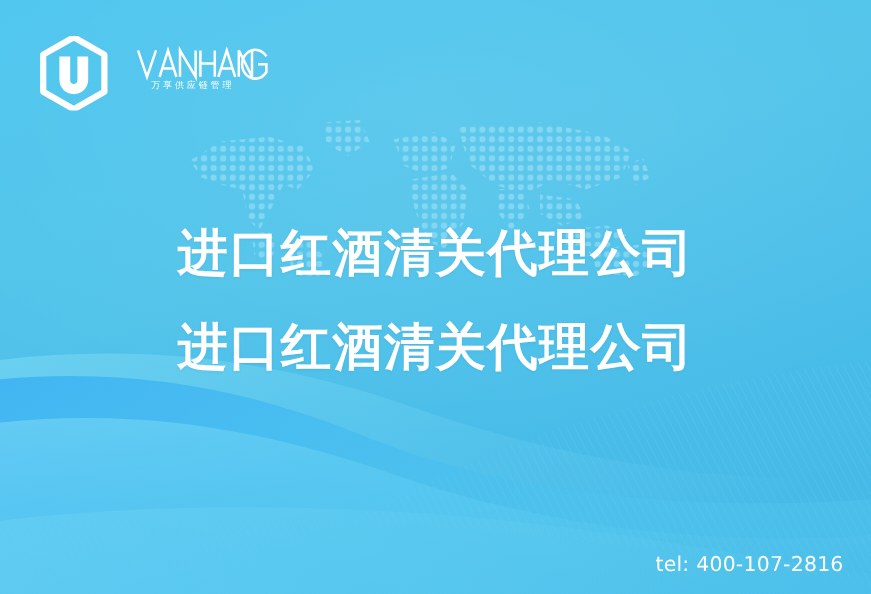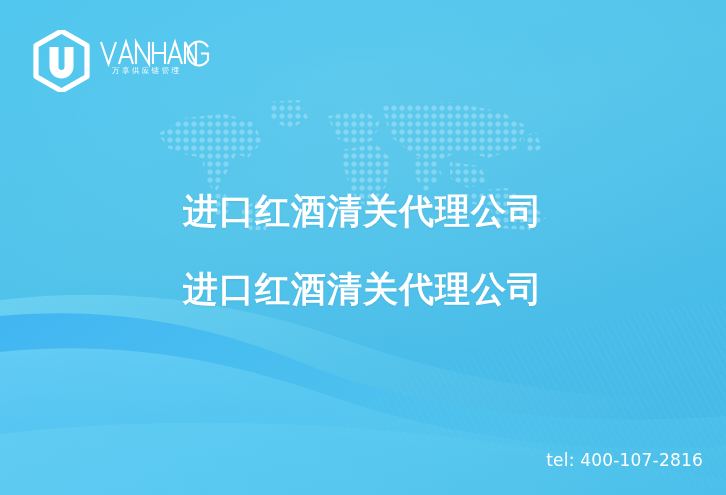--- a/index.html
+++ b/index.html
@@ -60,21 +60,21 @@
     opacity: 0.5;
   }
 
   
   .logo {
     position: absolute;
     left: 33px;
     top: 30px;
     display: flex;
     align-items: center;
-    gap: 10px;
+    gap: 24px;
   }
   .logo-mark { width: 57px; height: 62px; display: block; }
   .logo-word { position: relative; width: 110px; height: 48px; }
   .logo-word svg { display: block; }
   .logo-cn {
     position: absolute;
     left: 12px;
     top: 29px;
     font-size: 7.5px;
     letter-spacing: 2.4px;
@@ -86,32 +86,32 @@
   
   .headline {
     position: absolute;
     left: 0;
     top: 172px;
     width: 726px;
     text-align: center;
     color: #ffffff;
     font-family: "DejaVu Sans", "Liberation Sans", sans-serif;
     font-weight: bold;
-    font-size: 35px;
+    font-size: 42px;
     line-height: 78px;
     letter-spacing: 1px;
     text-shadow: 0 1px 2px rgba(40,140,190,0.18);
   }
   .headline-line { display: block; white-space: nowrap; }
 
   
   .tel {
     position: absolute;
     right: 23px;
-    top: 450px;
+    top: 461px;
     color: #ffffff;
     font-family: "DejaVu Sans", "Liberation Sans", sans-serif;
     font-size: 17px;
     letter-spacing: 0.2px;
     white-space: nowrap;
   }
 </style>
 </head>
 <body>
 

